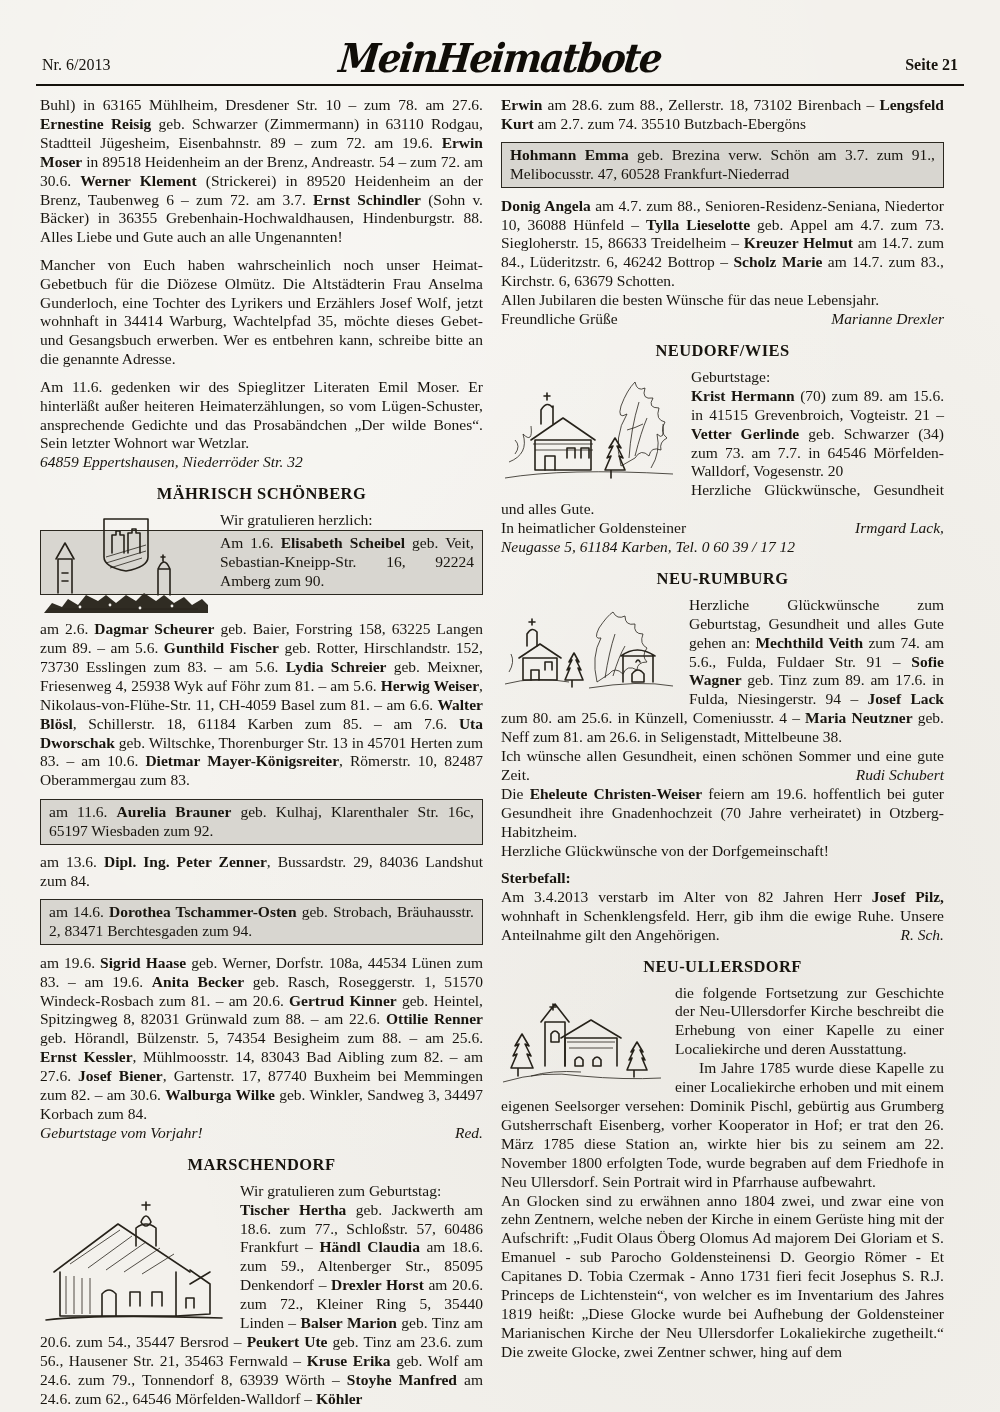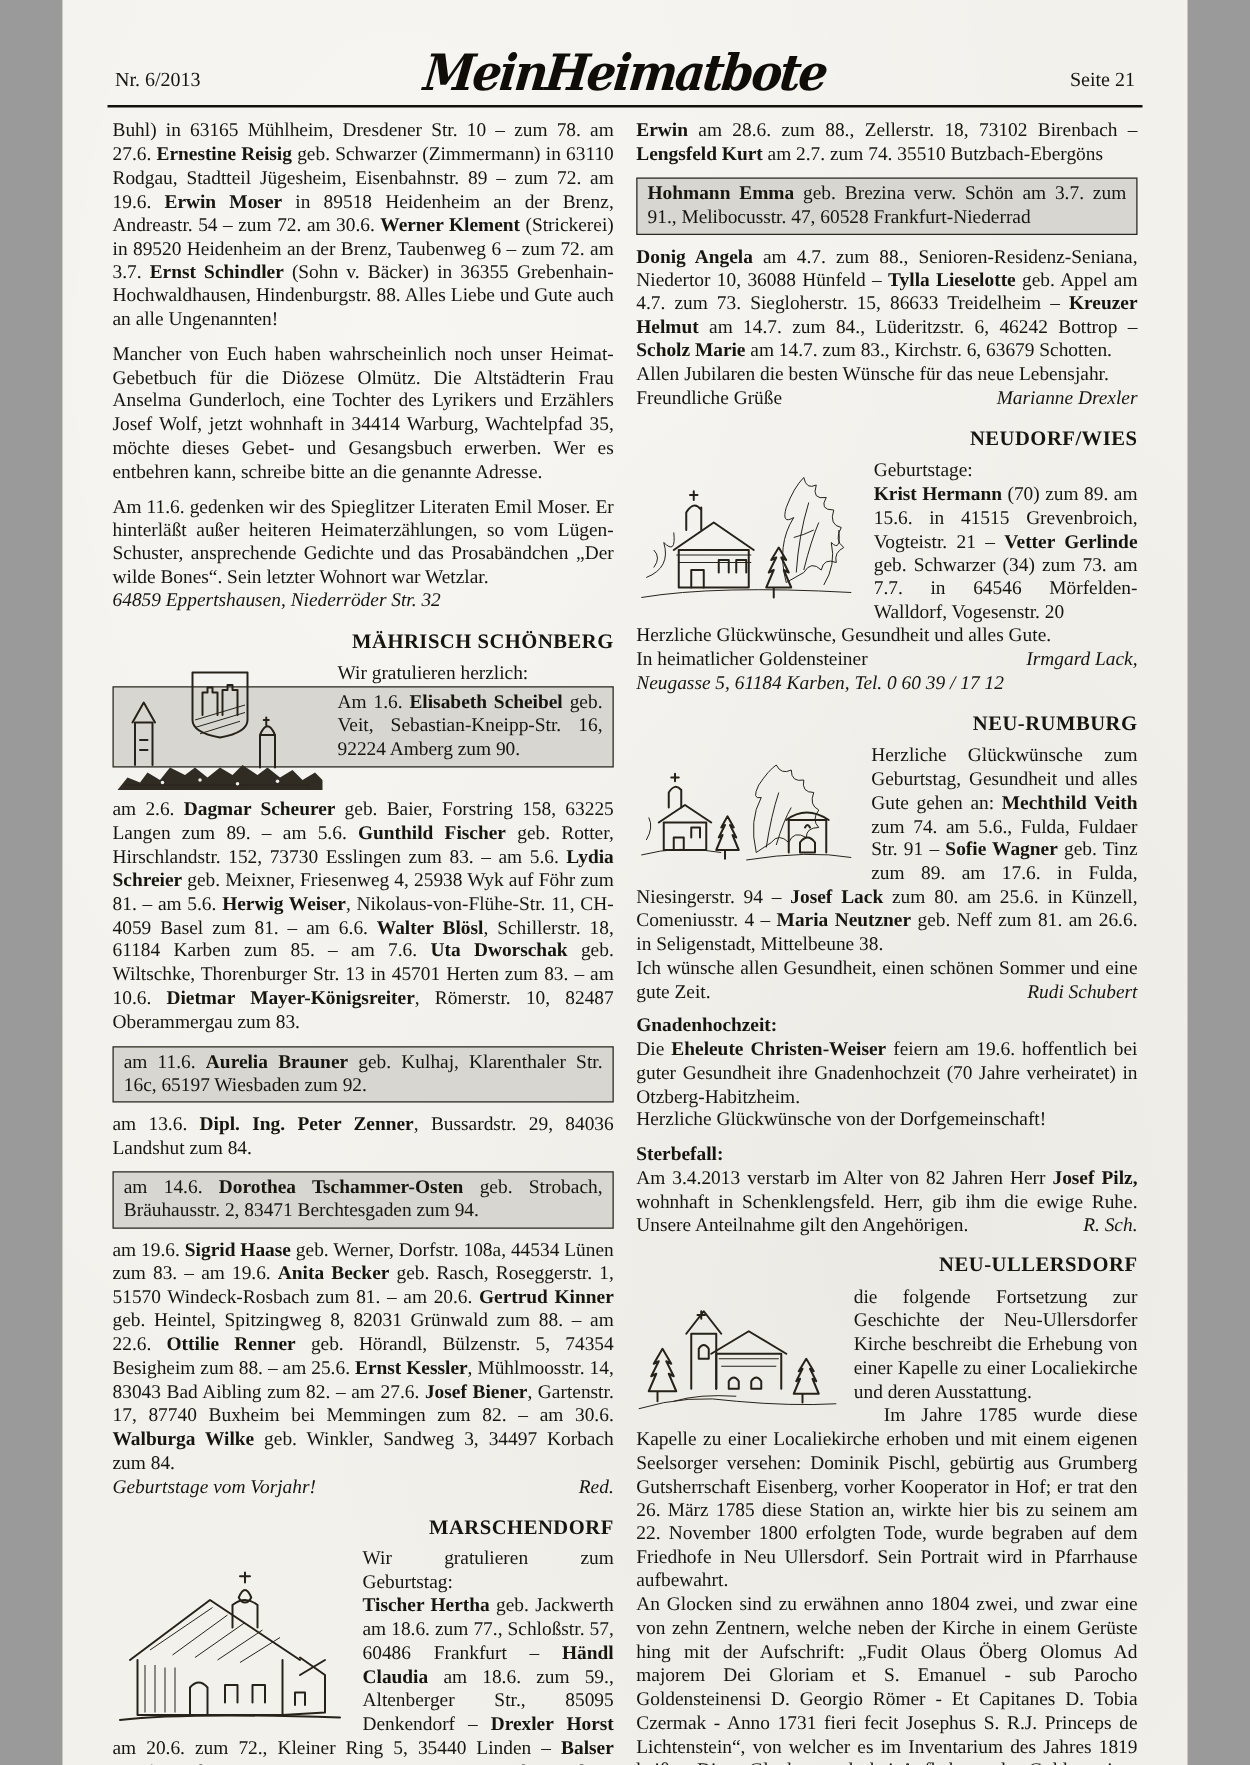--- a/index.html
+++ b/index.html
@@ -1,41 +1,41 @@
 <!DOCTYPE html>
 <html lang="de"><head>
 <meta charset="utf-8">
 <style>
   html,body{margin:0;padding:0;background:#9a9a9a;}
   .page{
-    width:900px;height:1412px;margin:0 auto;box-sizing:border-box;
+    width:1000px;height:1412px;margin:0 auto;box-sizing:border-box;
     background:#f3f1ec;
     background-image:radial-gradient(ellipse at 30% 20%, rgba(255,255,255,.35), rgba(0,0,0,0) 60%),
                      radial-gradient(ellipse at 75% 70%, rgba(120,115,100,.06), rgba(0,0,0,0) 55%);
     color:#18150f;
     font-family:"Liberation Serif", serif;
     padding:30px 40px 0 40px;
     overflow:hidden;position:relative;
   }
   .hdr{position:relative;height:46px;}
   .hdr .issue{position:absolute;left:2px;bottom:2px;font-size:16px;}
-  .hdr .pageno{position:absolute;right:2px;bottom:2px;font-size:16px;}
+  .hdr .pageno{position:absolute;right:2px;bottom:2px;font-size:16px;font-weight:bold;}
   .masthead{
     position:absolute;left:0;right:0;bottom:-4px;text-align:center;
     font-family:"DejaVu Serif", serif;font-weight:bold;font-style:italic;
     font-size:37px;letter-spacing:-2px;transform:skewX(-6deg) scaleY(1.08);
     color:#100d08;
   }
   .rule{border:0;border-top:2.5px solid #14110b;margin:8px -4px 0 -4px;}
   .cols{display:flex;gap:18px;margin-top:10px;}
   .col{width:443px;font-size:15.5px;line-height:18.9px;text-align:justify;}
   .col p{margin:0 0 8.5px 0;}
   .b{font-weight:bold;}
   .i{font-style:italic;}
-  .sec-title{text-align:right;font-weight:bold;font-size:16.5px;letter-spacing:.4px;margin:13px 0 7px 0;}
+  .sec-title{text-align:center;font-weight:bold;font-size:16.5px;letter-spacing:.4px;margin:13px 0 7px 0;}
   .box{border:1.8px solid #2b2820;background:#d8d6d0;padding:3px 8px;margin:0 0 8.5px 0;}
   .withsig{position:relative;}
   .sig{position:absolute;right:0;bottom:0;font-style:italic;}
   .right-line{text-align:left;font-style:italic;}
   .illu{float:left;margin:2px 12px 3px 0;}
   .illu svg{display:block;}
   .clear{clear:both;}
   .nogap{margin-bottom:0 !important;}
   .tindent{text-indent:24px;}
   .salute{font-weight:bold;margin-bottom:0 !important;}
@@ -177,21 +177,20 @@
             <path class="sk" d="M122 84 v-26 h30 v26 M120 58 q16 -12 34 0 M131 76 q6 -8 12 0 v8 h-12 Z M135 64 q2 -4 4 0"></path>
             <path class="skh" d="M88 90 q50 -8 84 -2"></path>
           </svg>
         </div>
         <p class="nogap"><span>Herzliche Glückwünsche zum Geburtstag, Gesundheit und alles Gute gehen an: </span><span class="b">Mechthild Veith</span><span> zum 74. am 5.6., Fulda, Fuldaer Str. 91 – </span><span class="b">Sofie Wagner</span><span> geb. Tinz zum 89. am 17.6. in Fulda, Niesingerstr. 94 – </span><span class="b">Josef Lack</span><span> zum 80. am 25.6. in Künzell, Comeniusstr. 4 – </span><span class="b">Maria Neutzner</span><span> geb. Neff zum 81. am 26.6. in Seligenstadt, Mittelbeune 38.</span></p>
         <div class="clear"></div>
         <p class="withsig nogap">
           <span>Ich wünsche allen Gesundheit, einen schönen Sommer und eine gute Zeit.</span>
           <span class="sig">Rudi Schubert</span>
         </p>
-        <p class="b nogap" style="margin-top:8px;">Gnadenhochzeit:</p>
         <p class="nogap"><span>Die </span><span class="b">Eheleute Christen-Weiser</span><span> feiern am 19.6. hoffentlich bei guter Gesundheit ihre Gnadenhochzeit (70 Jahre verheiratet) in Otzberg-Habitzheim.</span></p>
         <p>Herzliche Glückwünsche von der Dorfgemeinschaft!</p>
         <p class="b nogap">Sterbefall:</p>
         <p class="withsig nogap">
           <span><span>Am 3.4.2013 verstarb im Alter von 82 Jahren Herr </span><span class="b">Josef Pilz,</span><span> wohnhaft in Schenklengsfeld. Herr, gib ihm die ewige Ruhe. Unsere Anteilnahme gilt den Angehörigen.</span></span>
           <span class="sig">R. Sch.</span>
         </p>
       </div>
 
       <div class="sec-title">NEU-ULLERSDORF</div>

